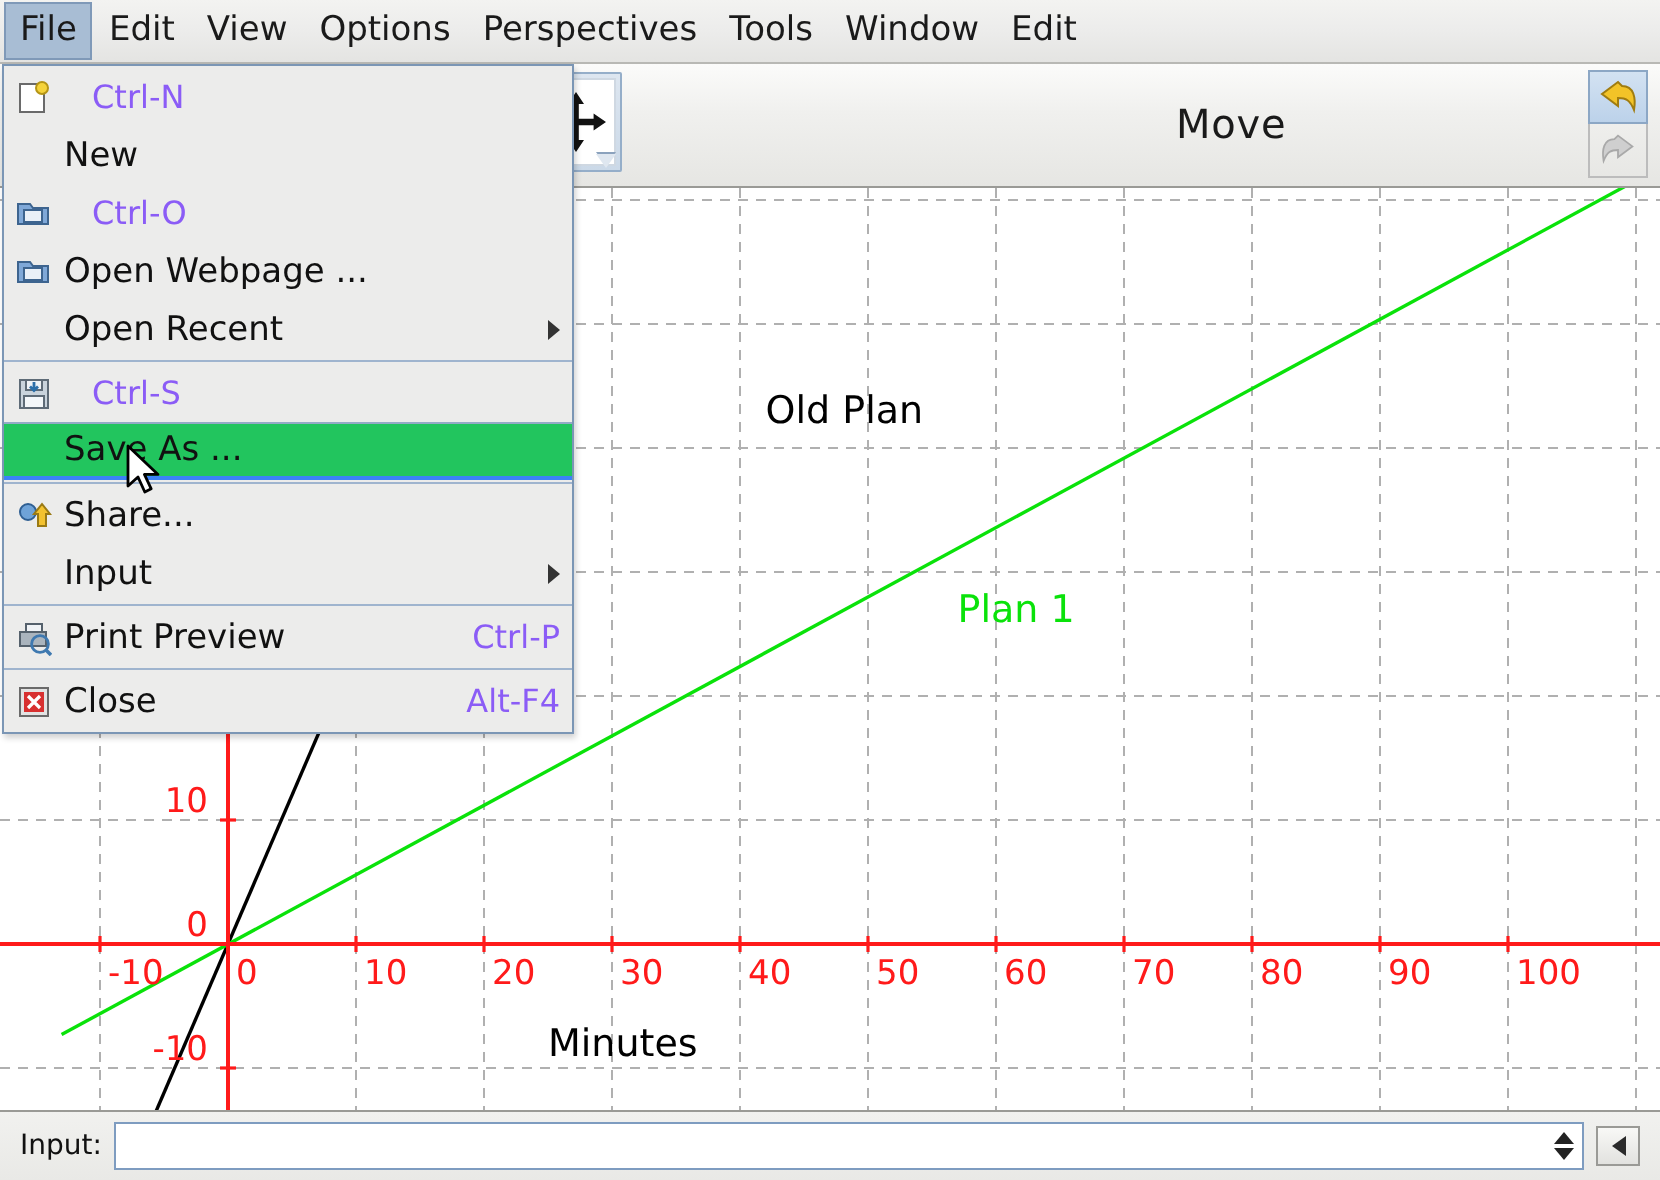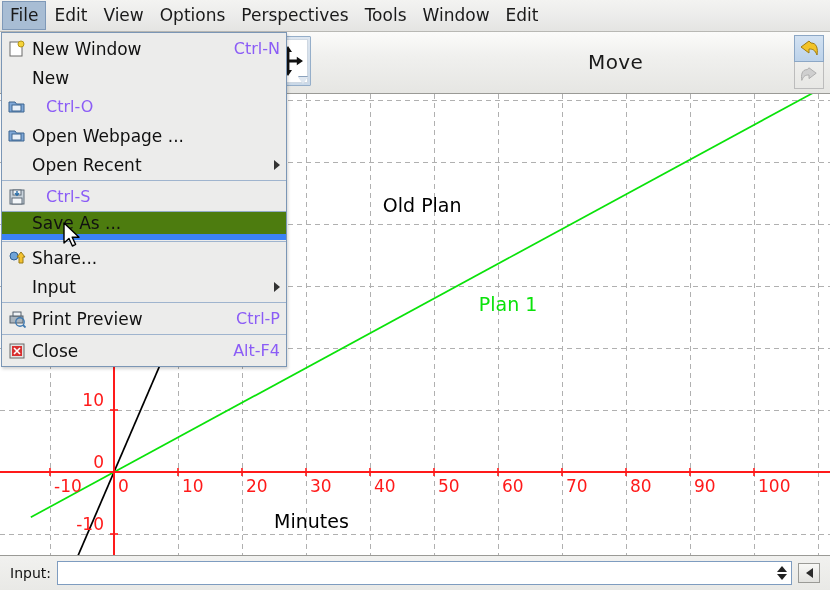--- a/index.html
+++ b/index.html
@@ -196,23 +196,23 @@
     box-shadow: 1px 2px 3px rgba(0,0,0,.18);
   }
   .dd-item {
     display: flex; align-items: center;
     height: 29px;
     padding: 0 6px 0 4px;
     position: relative;
     cursor: default;
   }
   .dd-item.selected {
-    background: #4d7c0f;
+    background: #22c55e;
     border-top: 1px solid #93abc6;
-    border-bottom: 6px solid #3b82f6;
+    border-bottom: 2px solid #3b82f6;
   }
   .dd-sep {
     height: 0; border-top: 1px solid #9fb4ce;
     margin: 1px 0;
   }
   .dd-icon {
     width: 22px; height: 20px;
     margin-right: 4px;
     flex: 0 0 22px;
     display: flex; align-items: center; justify-content: center;
@@ -421,21 +421,20 @@
   </div>
 
   <div class="dropdown" id="filemenu">
       <div class="dd-item">
         <span class="dd-icon">
           <svg width="18" height="18" viewBox="0 0 18 18">
             <rect x="2" y="2" width="12" height="14" fill="#fff" stroke="#6a6a6a"></rect>
             <circle cx="13" cy="4" r="3" fill="#f5d33a" stroke="#b59516"></circle>
           </svg>
         </span>
-        <span class="dd-label">New Window</span>
         <span class="dd-accel">Ctrl-N</span>
       </div>
       <div class="dd-item">
         <span class="dd-icon"></span>
         <span class="dd-label">New</span>
       </div>
       <div class="dd-item">
         <span class="dd-icon">
           <svg width="18" height="18" viewBox="0 0 18 18">
             <path d="M1 4 H7 L8.5 6 H16 V14 H1 Z" fill="#7fa8d8" stroke="#3d648f"></path>

